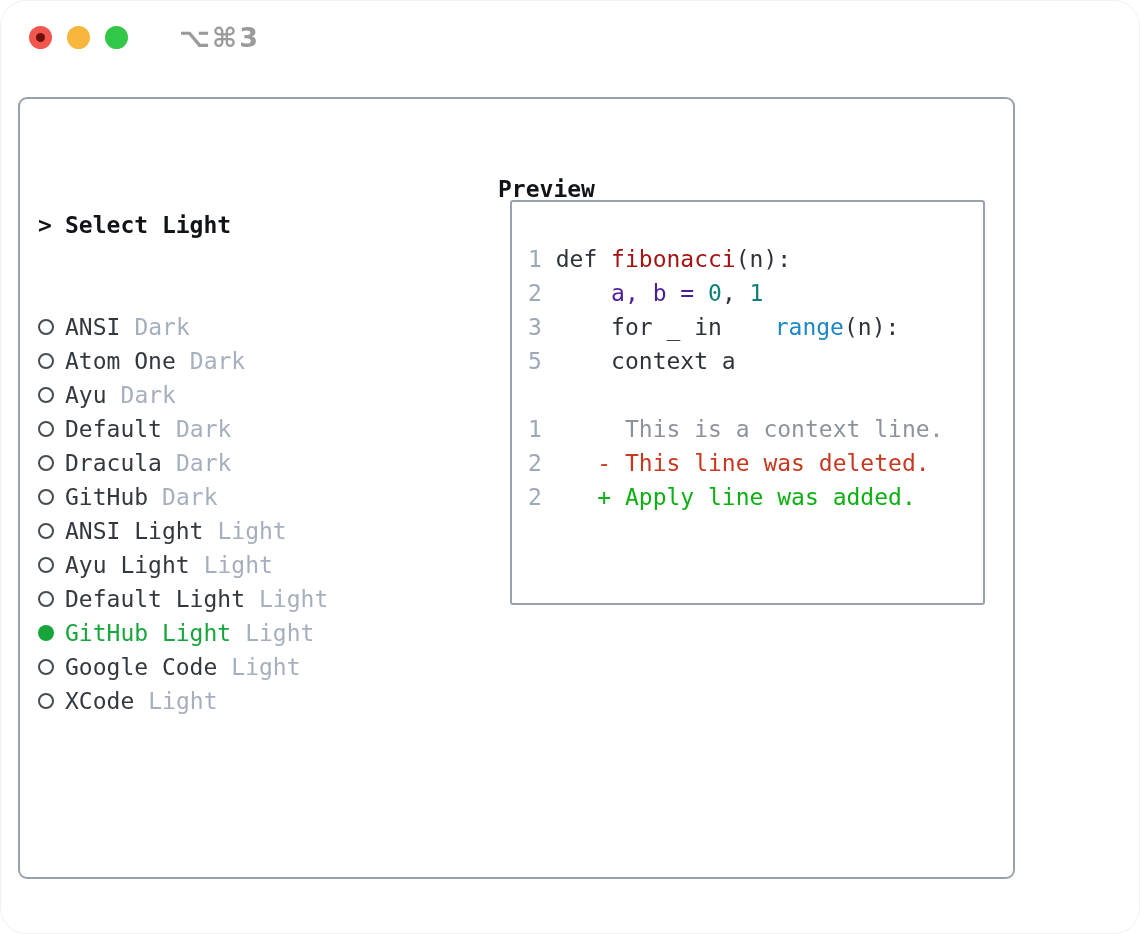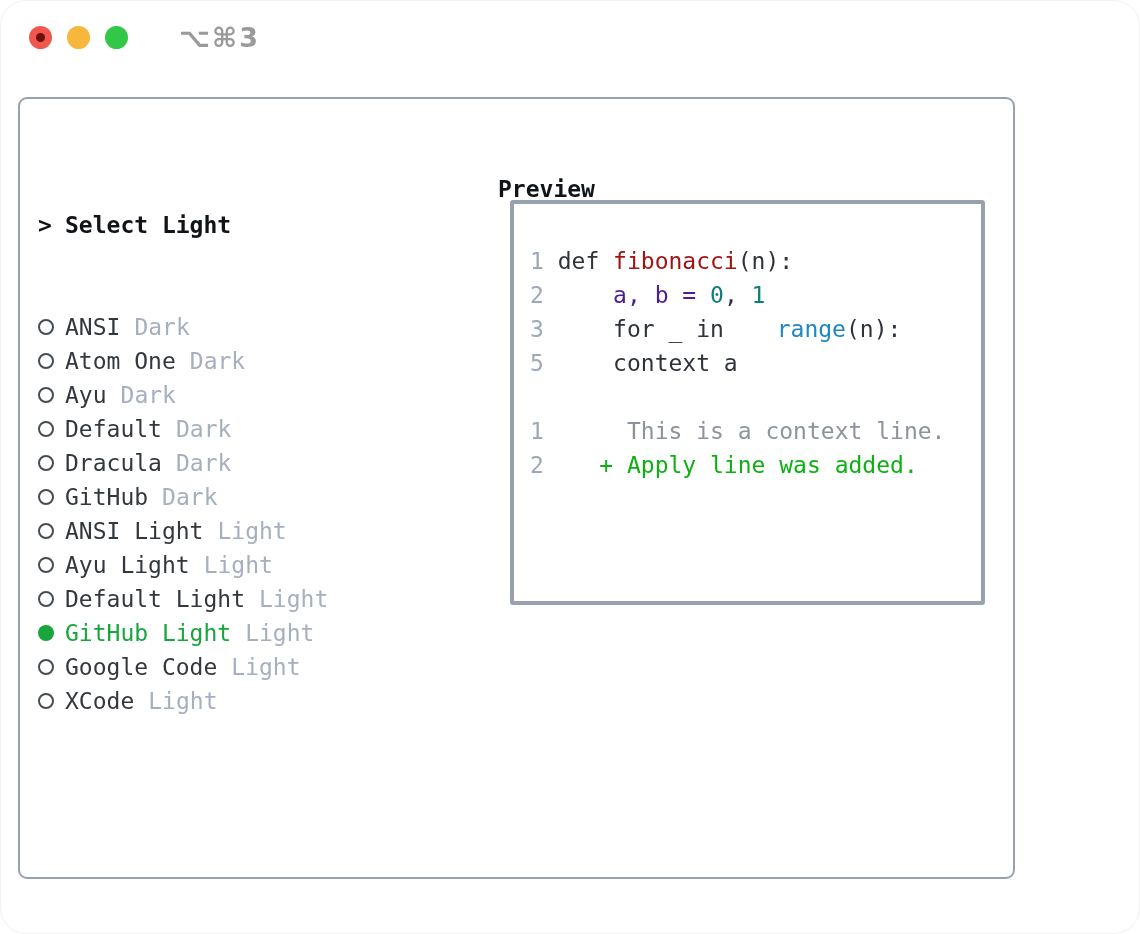--- a/index.html
+++ b/index.html
@@ -57,21 +57,21 @@
   .suffix { margin-left: 14px; }
   
   .preview-title {
     position: absolute; left: 478px; top: 41px;
     height: 34px; line-height: 34px;
     font-size: 23px; font-weight: bold; color: #101418; margin-top: 32px;
   }
   .preview-box {
     position: absolute; left: 490px; top: 101px;
     width: 475px; height: 405px; box-sizing: border-box;
-    border: 4px solid #eab308; border-radius: 3px;
+    border: 2px solid #eab308; border-radius: 3px;
     background: #ffffff; padding: 40px 0 0 16px; overflow: hidden;
   }
   .code-line {
     height: 34px; line-height: 34px;
     font-size: 23px; white-space: pre;
   }
 </style>
 </head>
 <body>
 
@@ -103,18 +103,19 @@
     <div class="preview-title">Preview</div>
 
     <div class="preview-box" style="border-color: rgb(153, 161, 174);">
       <div id="code">
           <div class="code-line"><span class="lnum" style="color: rgb(157, 168, 184);">1 </span><span class="seg" style="color: rgb(46, 51, 58);">def </span><span class="seg" style="color: rgb(165, 18, 18);">fibonacci</span><span class="seg" style="color: rgb(46, 51, 58);">(n):</span></div>
           <div class="code-line"><span class="lnum" style="color: rgb(157, 168, 184);">2 </span><span class="seg" style="color: #4c1d95;">    a, b = </span><span class="seg" style="color: rgb(12, 129, 120);">0</span><span class="seg" style="color: rgb(46, 51, 58);">, </span><span class="seg" style="color: rgb(12, 129, 120);">1</span></div>
           <div class="code-line"><span class="lnum" style="color: rgb(157, 168, 184);">3 </span><span class="seg" style="color: rgb(46, 51, 58);">    for _ in </span><span class="seg" style="color: rgb(29, 135, 196); margin-left: 39px;">range</span><span class="seg" style="color: rgb(46, 51, 58);">(n):</span></div>
           <div class="code-line"><span class="lnum" style="color: rgb(157, 168, 184);">5 </span><span class="seg" style="color: rgb(46, 51, 58);">    context a</span></div>
           <div class="code-line"><span class="lnum" style="color: rgb(157, 168, 184);"></span></div>
           <div class="code-line"><span class="lnum" style="color: rgb(157, 168, 184);">1 </span><span class="seg" style="color: rgb(141, 147, 156);">     This is a context line.</span></div>
+          <div class="code-line"><span class="lnum" style="color: rgb(157, 168, 184);">2 </span><span class="seg" style="color: rgb(199, 56, 31);">   - This line was deleted.</span></div>
           <div class="code-line"><span class="lnum" style="color: rgb(157, 168, 184);">2 </span><span class="seg" style="color: rgb(13, 176, 18);">   + Apply line was added.</span></div>
         </div>
     </div>
 
   </div>
 </div>
 
 </body></html>

